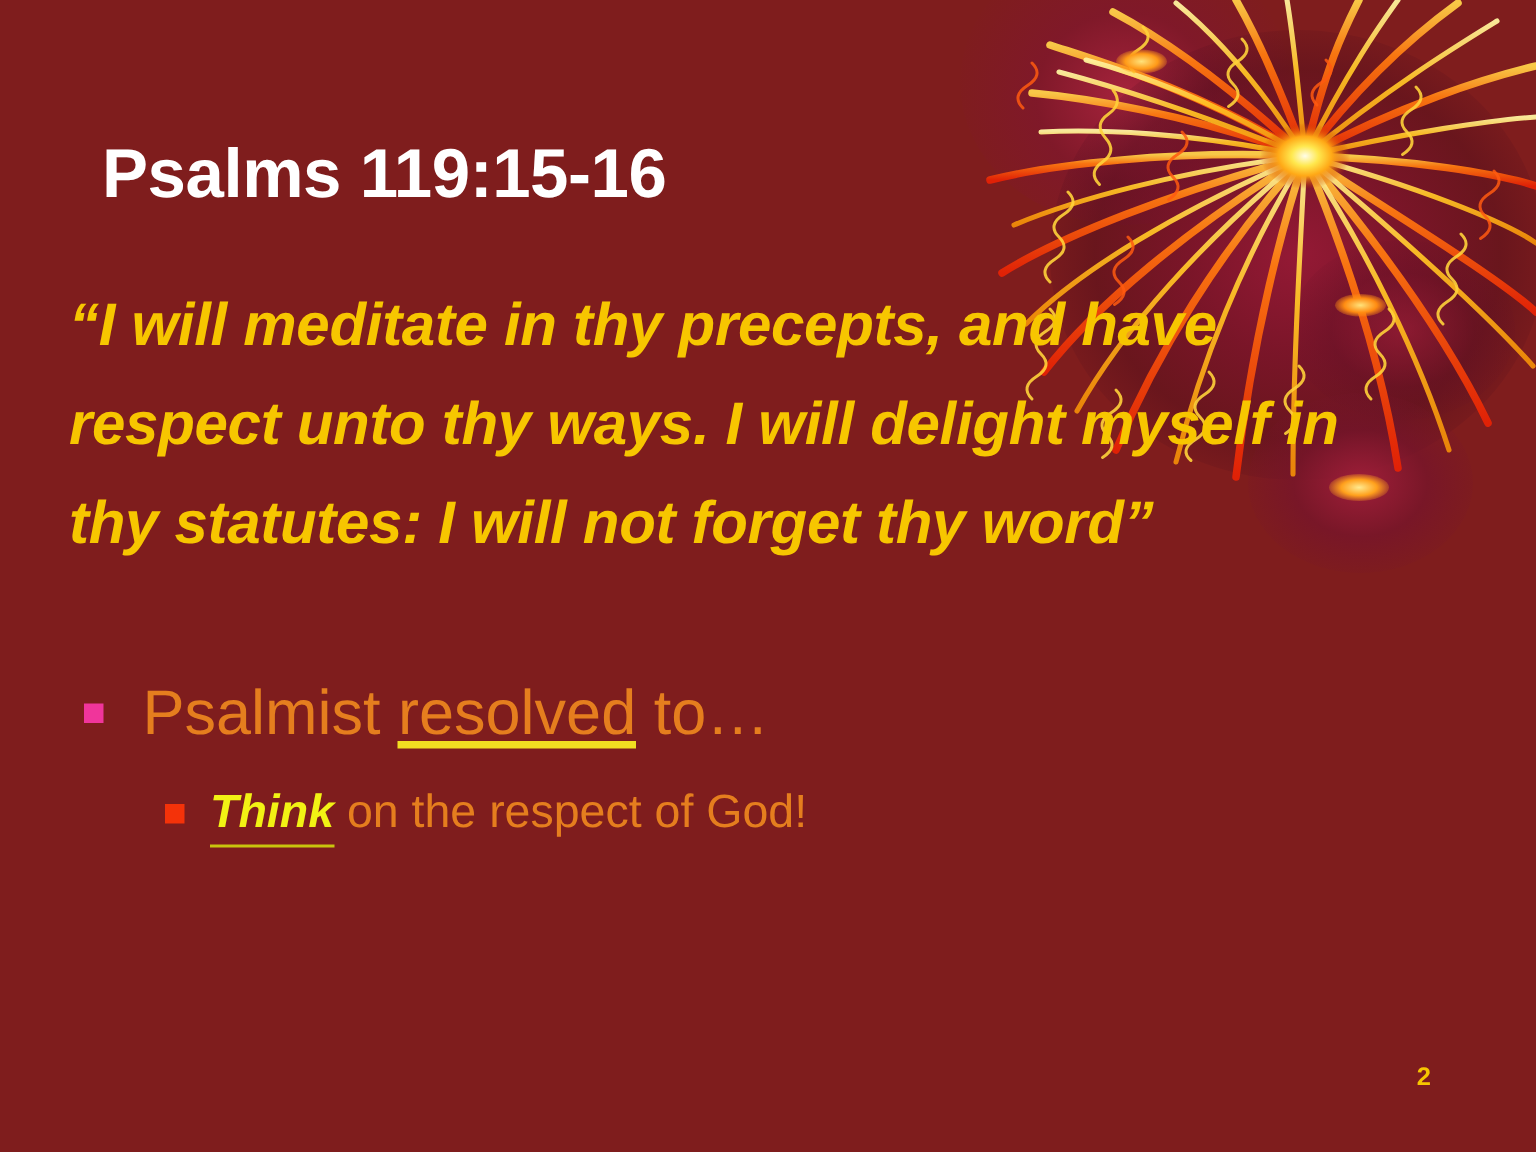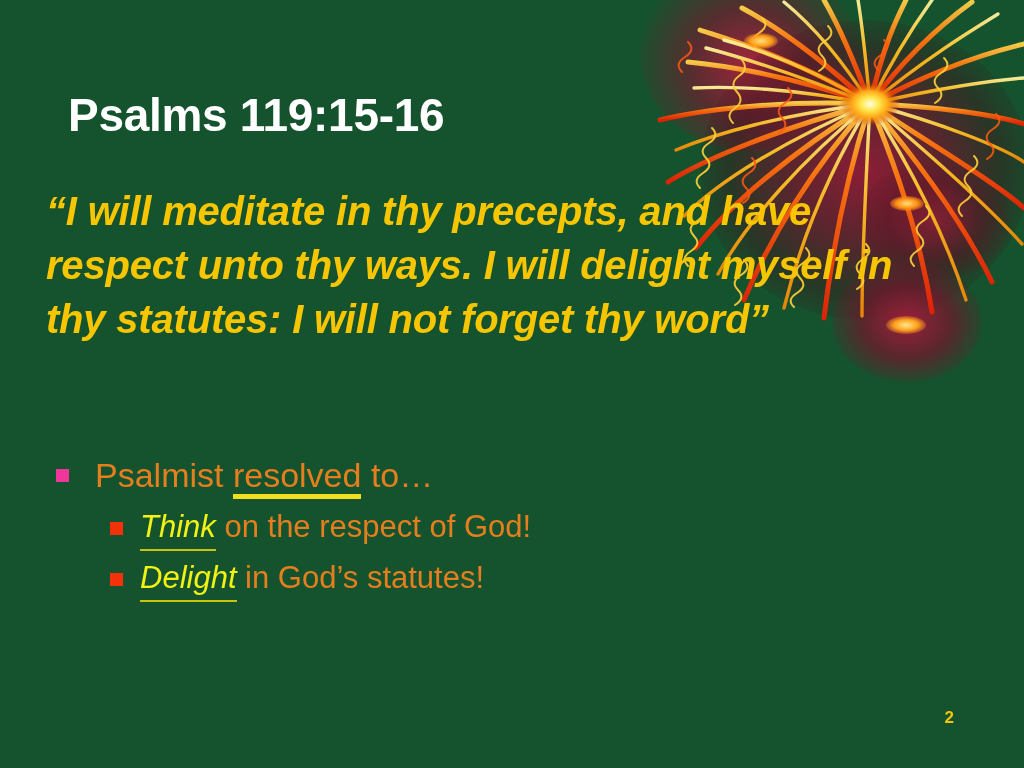--- a/index.html
+++ b/index.html
@@ -4,21 +4,21 @@
 <style>
   html, body {
     margin: 0;
     padding: 0;
     background: #000000;
   }
   #slide {
     position: relative;
     width: 1024px;
     height: 768px;
-    background: #14532d;
+    background: #7f1d1d;
     overflow: hidden;
     font-family: "Liberation Sans", sans-serif;
   }
 
   
   #firework-art {
     position: absolute;
     top: 0;
     left: 0;
     width: 1024px;
@@ -90,36 +90,36 @@
 
   #quote {
     position: absolute;
     left: 46px;
     top: 184px;
     width: 880px;
     font-size: 40px;
     font-weight: bold;
     font-style: italic;
     color: #F7C600;
-    line-height: 54px;
+    line-height: 66px;
     letter-spacing: -0.2px;
   }
 
   #bullets {
     position: absolute;
     left: 40px;
     top: 452px;
     width: 900px;
   }
 
   .lvl1 {
     position: relative;
     padding-left: 55px;
-    margin-bottom: 4px;
-    font-size: 34px;
+    margin-bottom: 18px;
+    font-size: 42px;
     color: #E57E1E;
     line-height: 46px;
     white-space: nowrap;
   }
   .lvl1 .marker {
     position: absolute;
     left: 16px;
     top: 17px;
     width: 13px;
     height: 13px;
@@ -156,20 +156,21 @@
     bottom: -1px;
     height: 5px;
     background: #F2DE21;
   }
 
   .kw-yellow {
     color: #F2F214;
     font-style: italic;
     position: relative;
     display: inline-block;
+    font-weight: bold;
   }
   .kw-yellow::after {
     content: "";
     position: absolute;
     left: 0; right: 0;
     bottom: 1px;
     height: 2px;
     background: #C9C40E;
   }
 
@@ -289,22 +290,19 @@
 
     <div class="lvl1">
       <span class="marker"></span><span>Psalmist </span><span class="kw-orange-underline">resolved</span><span> to…</span>
     </div>
 
     <div class="lvl2">
       <span class="marker"></span><span class="kw-yellow">Think</span><span> on the respect of God!</span>
     </div>
 
 
-    <div class="lvl2">
-      <span class="marker"></span><span class="kw-yellow">Delight</span><span> in God’s statutes!</span>
-    </div>
 
 
   </div>
 
   <div id="page-number">2</div>
 
 </div>
 
 </body></html>

